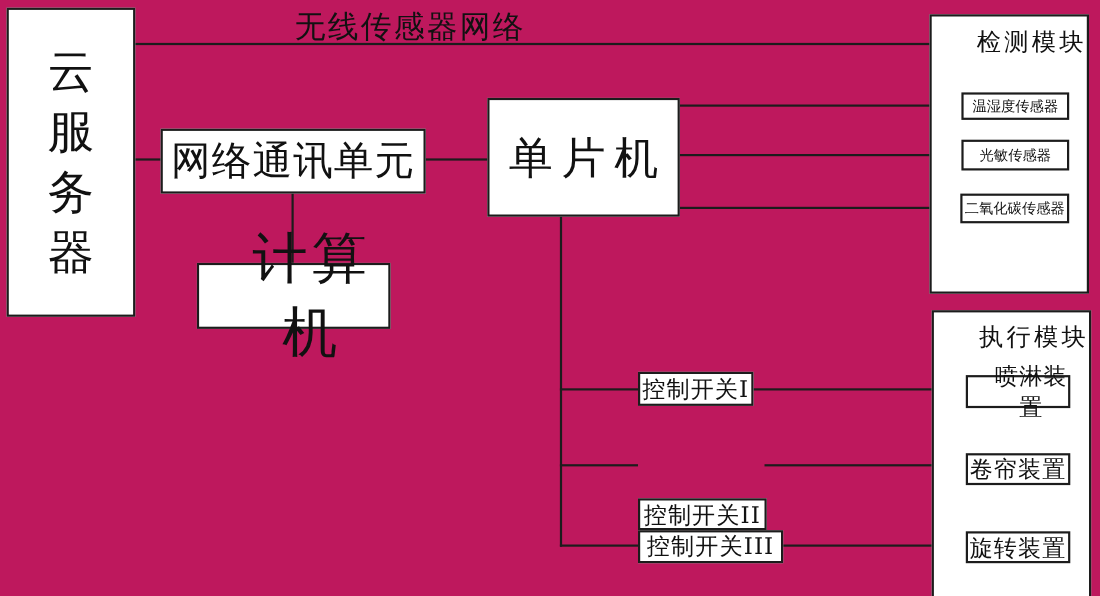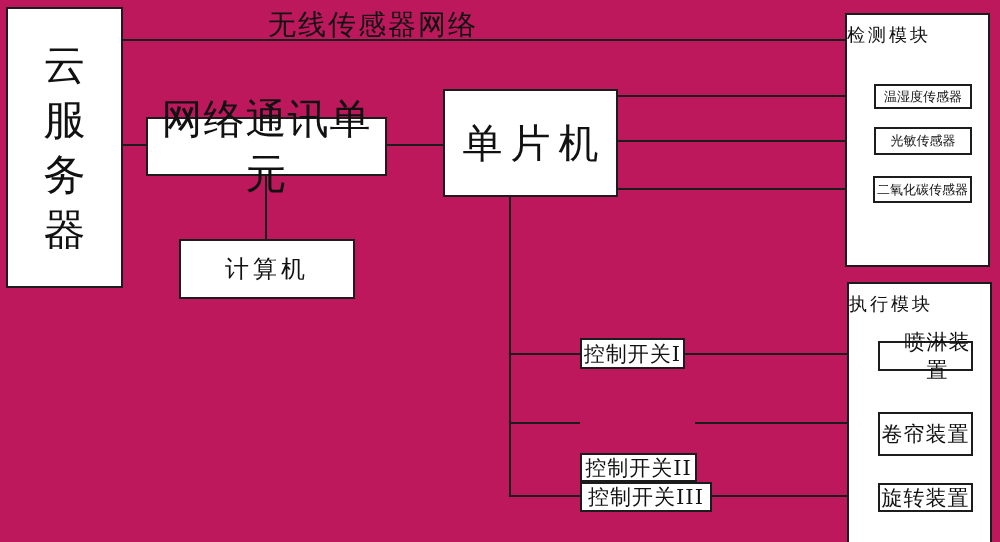--- a/index.html
+++ b/index.html
@@ -32,22 +32,22 @@
     border: 2px solid #1c1c1c;
     background: #ffffff;
     box-sizing: border-box;
     z-index: 1;
   }
   .module-title {
     position: absolute;
     top: 8px;
     left: 0;
     width: 100%;
-    text-align: left;
-    font-size: 18px;
+    text-align: right;
+    font-size: 22px;
     letter-spacing: 3px;
   }
   .h-line, .v-line {
     position: absolute;
     background: #1c1c1c;
     z-index: 0;
   }
   .h-line { height: 2px; }
   .v-line { width: 2px; }
   .vertical-label {
@@ -59,23 +59,23 @@
     font-size: 42px;
     line-height: 1;
   }
   .free-label {
     position: absolute;
     font-size: 28px;
     letter-spacing: 2px;
     white-space: nowrap;
     z-index: 2;
   }
-  .big-text   { font-size: 41px; letter-spacing: 1px; }
+  .big-text   { font-size: 36px; letter-spacing: 1px; }
   .mcu-text   { font-size: 40px; letter-spacing: 8px; }
-  .mid-text   { font-size: 24px; letter-spacing: 4px; }
+  .mid-text   { font-size: 50px; letter-spacing: 4px; padding-left: 33px; }
   .small-text { font-size: 13px; }
   .dev-text   { font-size: 21px; letter-spacing: 1px; }
 </style>
 </head>
 <body>
 
 <div id="canvas">
 
   <div class="h-line" style="left:121px; top:39px; width:726px;"></div>
 
@@ -142,20 +142,20 @@
   <div class="box dev-text" style="left:580px; top:482px; width:132px; height:30px;">
     <span>控制开关III</span>
   </div>
 
   <div class="module" style="left:847px; top:282px; width:145px; height:314px;">
     <div class="module-title">执行模块</div>
   </div>
   <div class="box dev-text" style="left:878px; top:341px; width:95px; height:30px;padding-left:24px;">
     <span>喷淋装置</span>
   </div>
-  <div class="box dev-text" style="left:878px; top:412px; width:95px; height:44px;">
+  <div class="box dev-text" style="left:878px; top:412px; width:95px; height:29px;">
     <span>卷帘装置</span>
   </div>
   <div class="box dev-text" style="left:878px; top:483px; width:95px; height:29px;">
     <span>旋转装置</span>
   </div>
 
 </div>
 
 </body></html>

